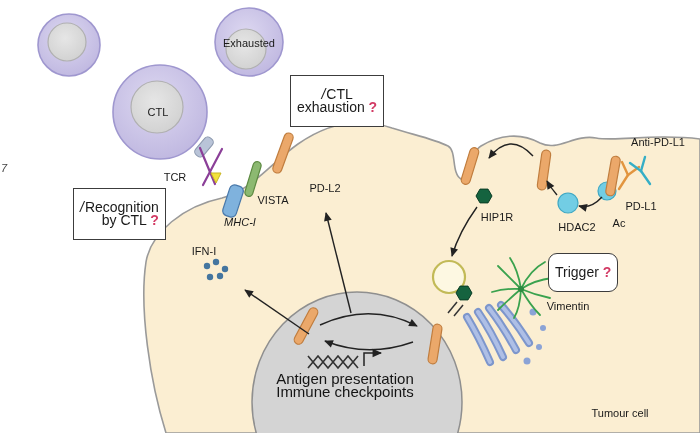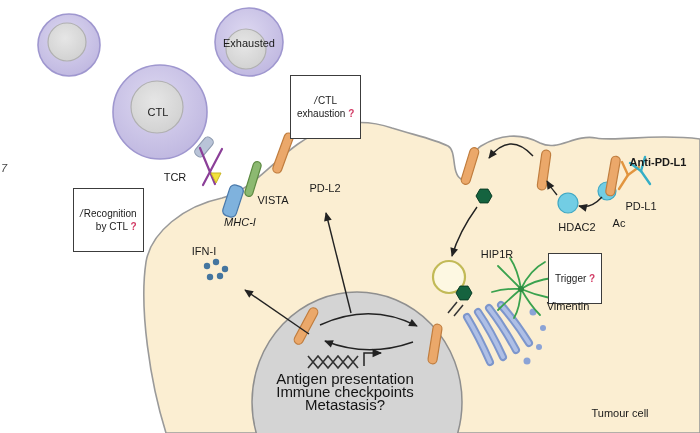--- a/index.html
+++ b/index.html
@@ -10,21 +10,21 @@
   .stage svg{position:absolute;left:0;top:0;}
   .lbl{
     position:absolute;font-size:11px;color:#1a1a1a;white-space:nowrap;
     transform:translateX(-50%);line-height:12px;
   }
   .note{
     position:absolute;font-size:11px;font-style:italic;color:#444;
   }
   .abox{
     position:absolute;background:#ffffff;border:1px solid #3c3c3c;
-    font-size:10px;line-height:13px;text-align:center;padding:18px 6px;
+    font-size:14px;line-height:13px;text-align:center;padding:12px 6px;
     color:#1a1a1a;white-space:nowrap;
   }
   .q{color:#d23a64;font-weight:bold;}
   .slash{font-style:italic;padding-right:1px;}
   .nucleus-text{
     position:absolute;left:345px;top:372px;transform:translateX(-50%);
     text-align:center;font-size:15px;line-height:13px;color:#141414;white-space:nowrap;
   }
 </style>
 </head>
@@ -207,36 +207,35 @@
   <div class="abox" style="left:290px;top:75px;">
     <div><span class="slash">/</span><span>CTL</span></div>
     <div><span>exhaustion</span> <span class="q">?</span></div>
   </div>
 
   <div class="abox" style="left:73px;top:188px;text-align:right;">
     <div><span class="slash">/</span><span>Recognition</span></div>
     <div><span>by CTL</span> <span class="q">?</span></div>
   </div>
 
-  <div class="abox" style="left:548px;top:253px;">
+  <div class="abox" style="left:548px;top:253px;border-radius:9px;">
     <span>Trigger</span> <span class="q">?</span>
   </div>
 
   <div class="lbl" style="left:175px;top:171px;">TCR</div>
   <div class="lbl" style="left:240px;top:216px;font-style:italic;">MHC-I</div>
   <div class="lbl" style="left:273px;top:194px;">VISTA</div>
   <div class="lbl" style="left:305px;top:182px;margin-left:20px;">PD-L2</div>
   <div class="lbl" style="left:204px;top:245px;">IFN-I</div>
-  <div class="lbl" style="left:497px;top:211px;margin-top:37px;">HIP1R</div>
+  <div class="lbl" style="left:497px;top:211px;">HIP1R</div>
   <div class="lbl" style="left:577px;top:221px;">HDAC2</div>
   <div class="lbl" style="left:619px;top:217px;">Ac</div>
   <div class="lbl" style="left:641px;top:200px;">PD-L1</div>
-  <div class="lbl" style="left:658px;top:156px;font-weight:bold;">Anti-PD-L1</div>
+  <div class="lbl" style="left:658px;top:136px;">Anti-PD-L1</div>
   <div class="lbl" style="left:568px;top:300px;">Vimentin</div>
   <div class="lbl" style="left:620px;top:407px;">Tumour cell</div>
 
   <div class="nucleus-text">
     <div>Antigen presentation</div>
     <div>Immune checkpoints</div>
-    <div>Metastasis?</div>
   </div>
 
 </div>
 
 </body></html>

